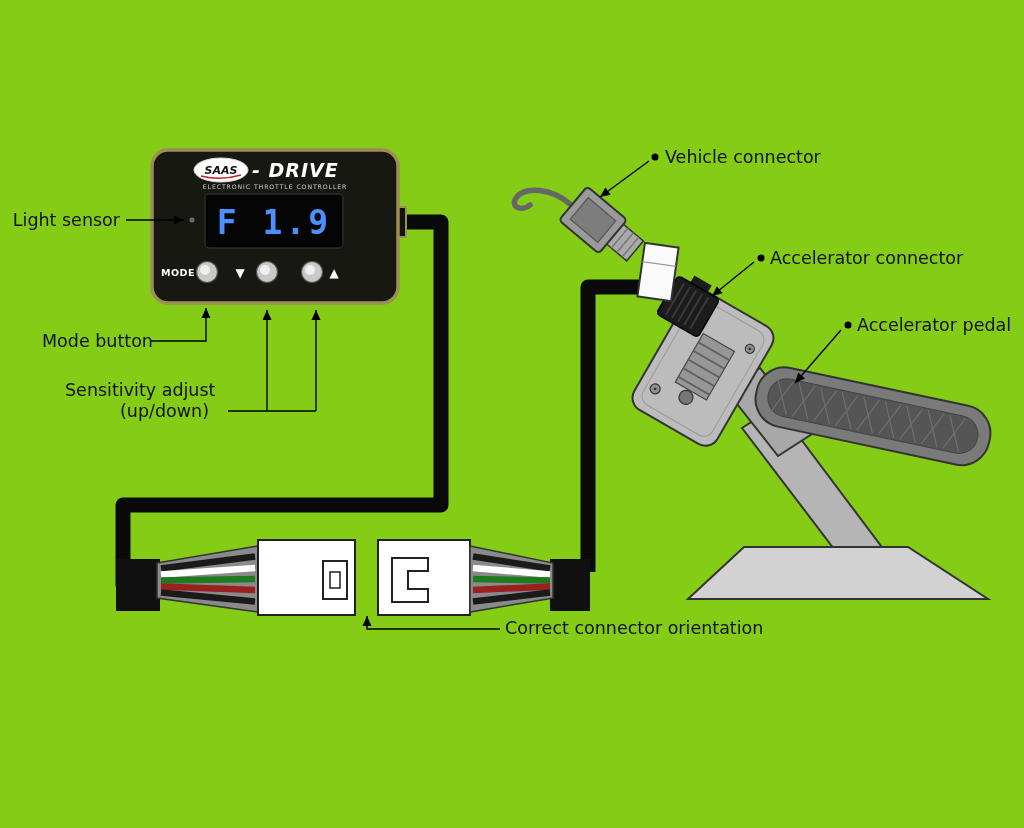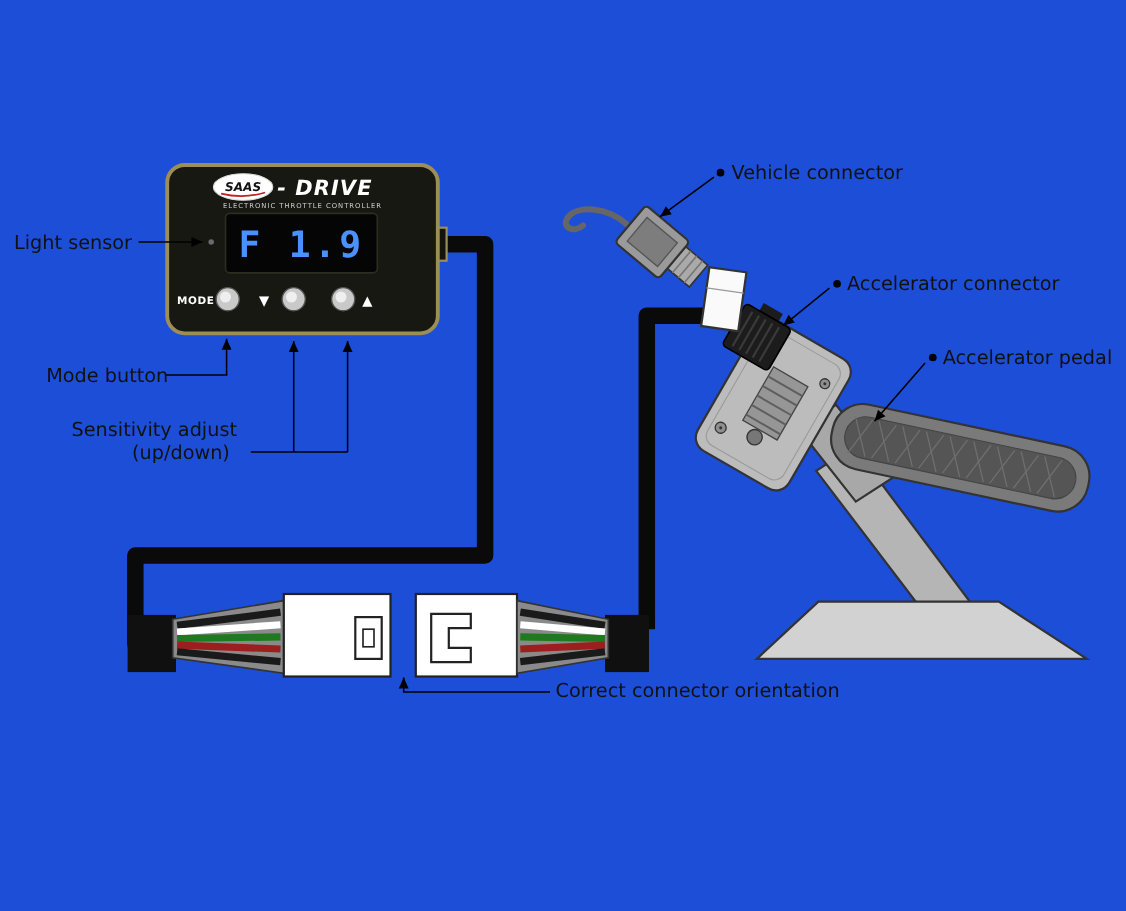--- a/index.html
+++ b/index.html
@@ -1,16 +1,16 @@
 <!DOCTYPE html>
 <html><head>
 <meta charset="utf-8">
 <style>
   html,body{margin:0;padding:0;background:#ffffff;}
-  .stage{position:relative;width:1024px;height:828px;background:#1d4ed8;overflow:hidden;}
+  .stage{position:relative;width:1024px;height:828px;background:#84cc16;overflow:hidden;}
   svg{display:block;}
   svg text{font-family:"DejaVu Sans", sans-serif;}
   .lbl{font-size:17.5px;fill:#111111;}
   .brand-sub{font-size:6.2px;fill:#cfcfcf;letter-spacing:.9px;}
   .brand-main{font-size:19px;font-weight:bold;font-style:italic;fill:#ffffff;letter-spacing:1px;}
   .logo-txt{font-size:11px;font-weight:bold;font-style:italic;fill:#111111;}
   .mode-txt{font-size:9.5px;font-weight:bold;fill:#ffffff;letter-spacing:.5px;}
   .glyph{font-size:12px;fill:#ffffff;}
   .seg{font-size:33px;font-weight:bold;font-family:"DejaVu Sans Mono",monospace;letter-spacing:3px;}
 </style>

